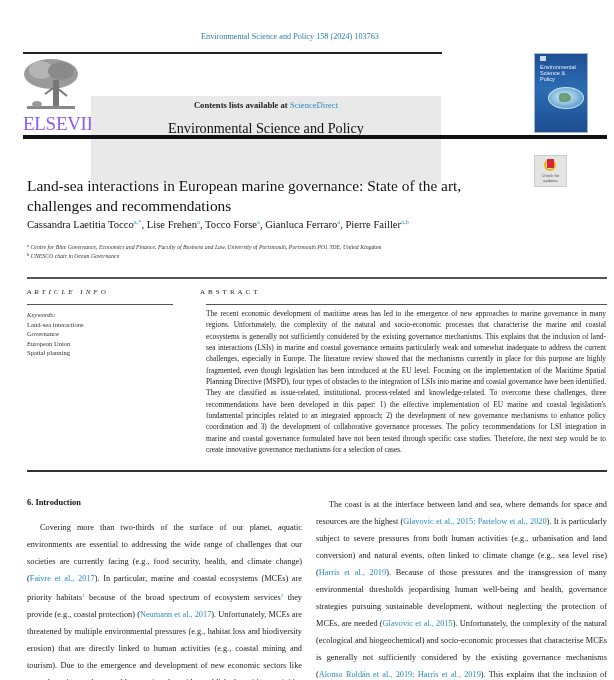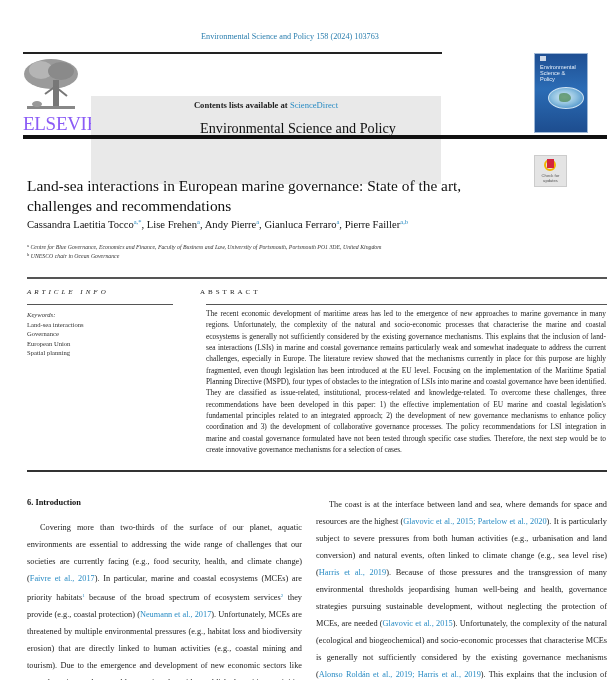--- a/index.html
+++ b/index.html
@@ -11,21 +11,21 @@
   .journal-ref { top: 32px; left: 0; width: 580px; text-align: center; font-size: 8.2px; color: #2a7eae; }
   .top-rule-full { top: 52px; left: 23px; width: 419px; height: 1.5px; background: #222; }
 
   .elsevier-logo { top: 58px; left: 23px; width: 56px; height: 72px; }
   .tree { width: 56px; height: 54px; }
   .elsevier-word { font-size: 19px; color: #8b5cf6; letter-spacing: -0.3px; margin-top: 0px; line-height: 16px; }
 
   .gray-box { top: 76px; left: 91px; width: 350px; height: 88px; background: #e9e9e9; margin-top: 20px; }
   .contents-line { position: absolute; top: 4px; left: 0; width: 100%; text-align: center; font-size: 8.6px; font-weight: bold; color: #222; }
   .contents-line .link { font-weight: normal; }
-  .journal-name { position: absolute; top: 24px; left: 0; width: 100%; text-align: center; font-size: 14.2px; color: #111; padding-left: 32px; }
+  .journal-name { position: absolute; top: 24px; left: 0; width: 100%; text-align: center; font-size: 14.2px; color: #111; }
   .homepage { position: absolute; top: 56px; left: 0; width: 100%; text-align: center;
               font-family: "Liberation Sans", "DejaVu Sans", sans-serif; font-size: 7.8px; font-weight: bold; color: #333; }
   .homepage .link { font-weight: normal; }
 
   .cover { top: 53px; left: 534px; width: 52px; height: 78px; background: linear-gradient(180deg,#1f4f93 0%, #2b6cb5 45%, #1d4d8f 100%); border: 1px solid #9fb8d6; overflow: hidden; }
   .cover .cover-title { position: absolute; top: 10px; left: 5px; font-family: "Liberation Sans", sans-serif; font-size: 5.6px; line-height: 6px; color: #e9f1fb; }
   .cover .globe { position: absolute; top: 33px; left: 13px; width: 34px; height: 20px; border-radius: 50%; background: radial-gradient(ellipse at 45% 45%, #d9ecf7 0%, #8fc1e0 45%, #3a85c4 90%); border: 1px solid #cfe3f2; }
   .cover .globe::after { content: ""; position: absolute; left: 10px; top: 5px; width: 12px; height: 9px; background: #4e8a55; border-radius: 40% 60% 50% 40%; opacity: .75; }
   .cover .topbox { position: absolute; top: 2px; left: 5px; width: 6px; height: 5px; background: #cfd9e8; }
 
@@ -110,21 +110,21 @@
   <div class="ring"></div>
   <div class="bookmark"></div>
   <div class="cu-text">Check for updates</div>
 </div>
 
 <div class="abs title">Land-sea interactions in European marine governance: State of the art, challenges and recommendations</div>
 
 <div class="abs authors">
   <span>Cassandra Laetitia Tocco</span><sup>a,*</sup>,
   <span>Lise Frehen</span><sup>a</sup>,
-  <span>Andy Pierre</span><sup>a</sup>,
+  <span>Tocco Forse</span><sup>a</sup>,
   <span>Gianluca Ferraro</span><sup>a</sup>,
   <span>Pierre Failler</span><sup>a,b</sup>
 </div>
 
 <div class="abs affils">
   <div><sup>a</sup> <span>Centre for Blue Governance, Economics and Finance, Faculty of Business and Law, University of Portsmouth, Portsmouth PO1 3DE, United Kingdom</span></div>
   <div><sup>b</sup> <span>UNESCO chair in Ocean Governance</span></div>
 </div>
 
 <div class="abs rule-mid"></div>

